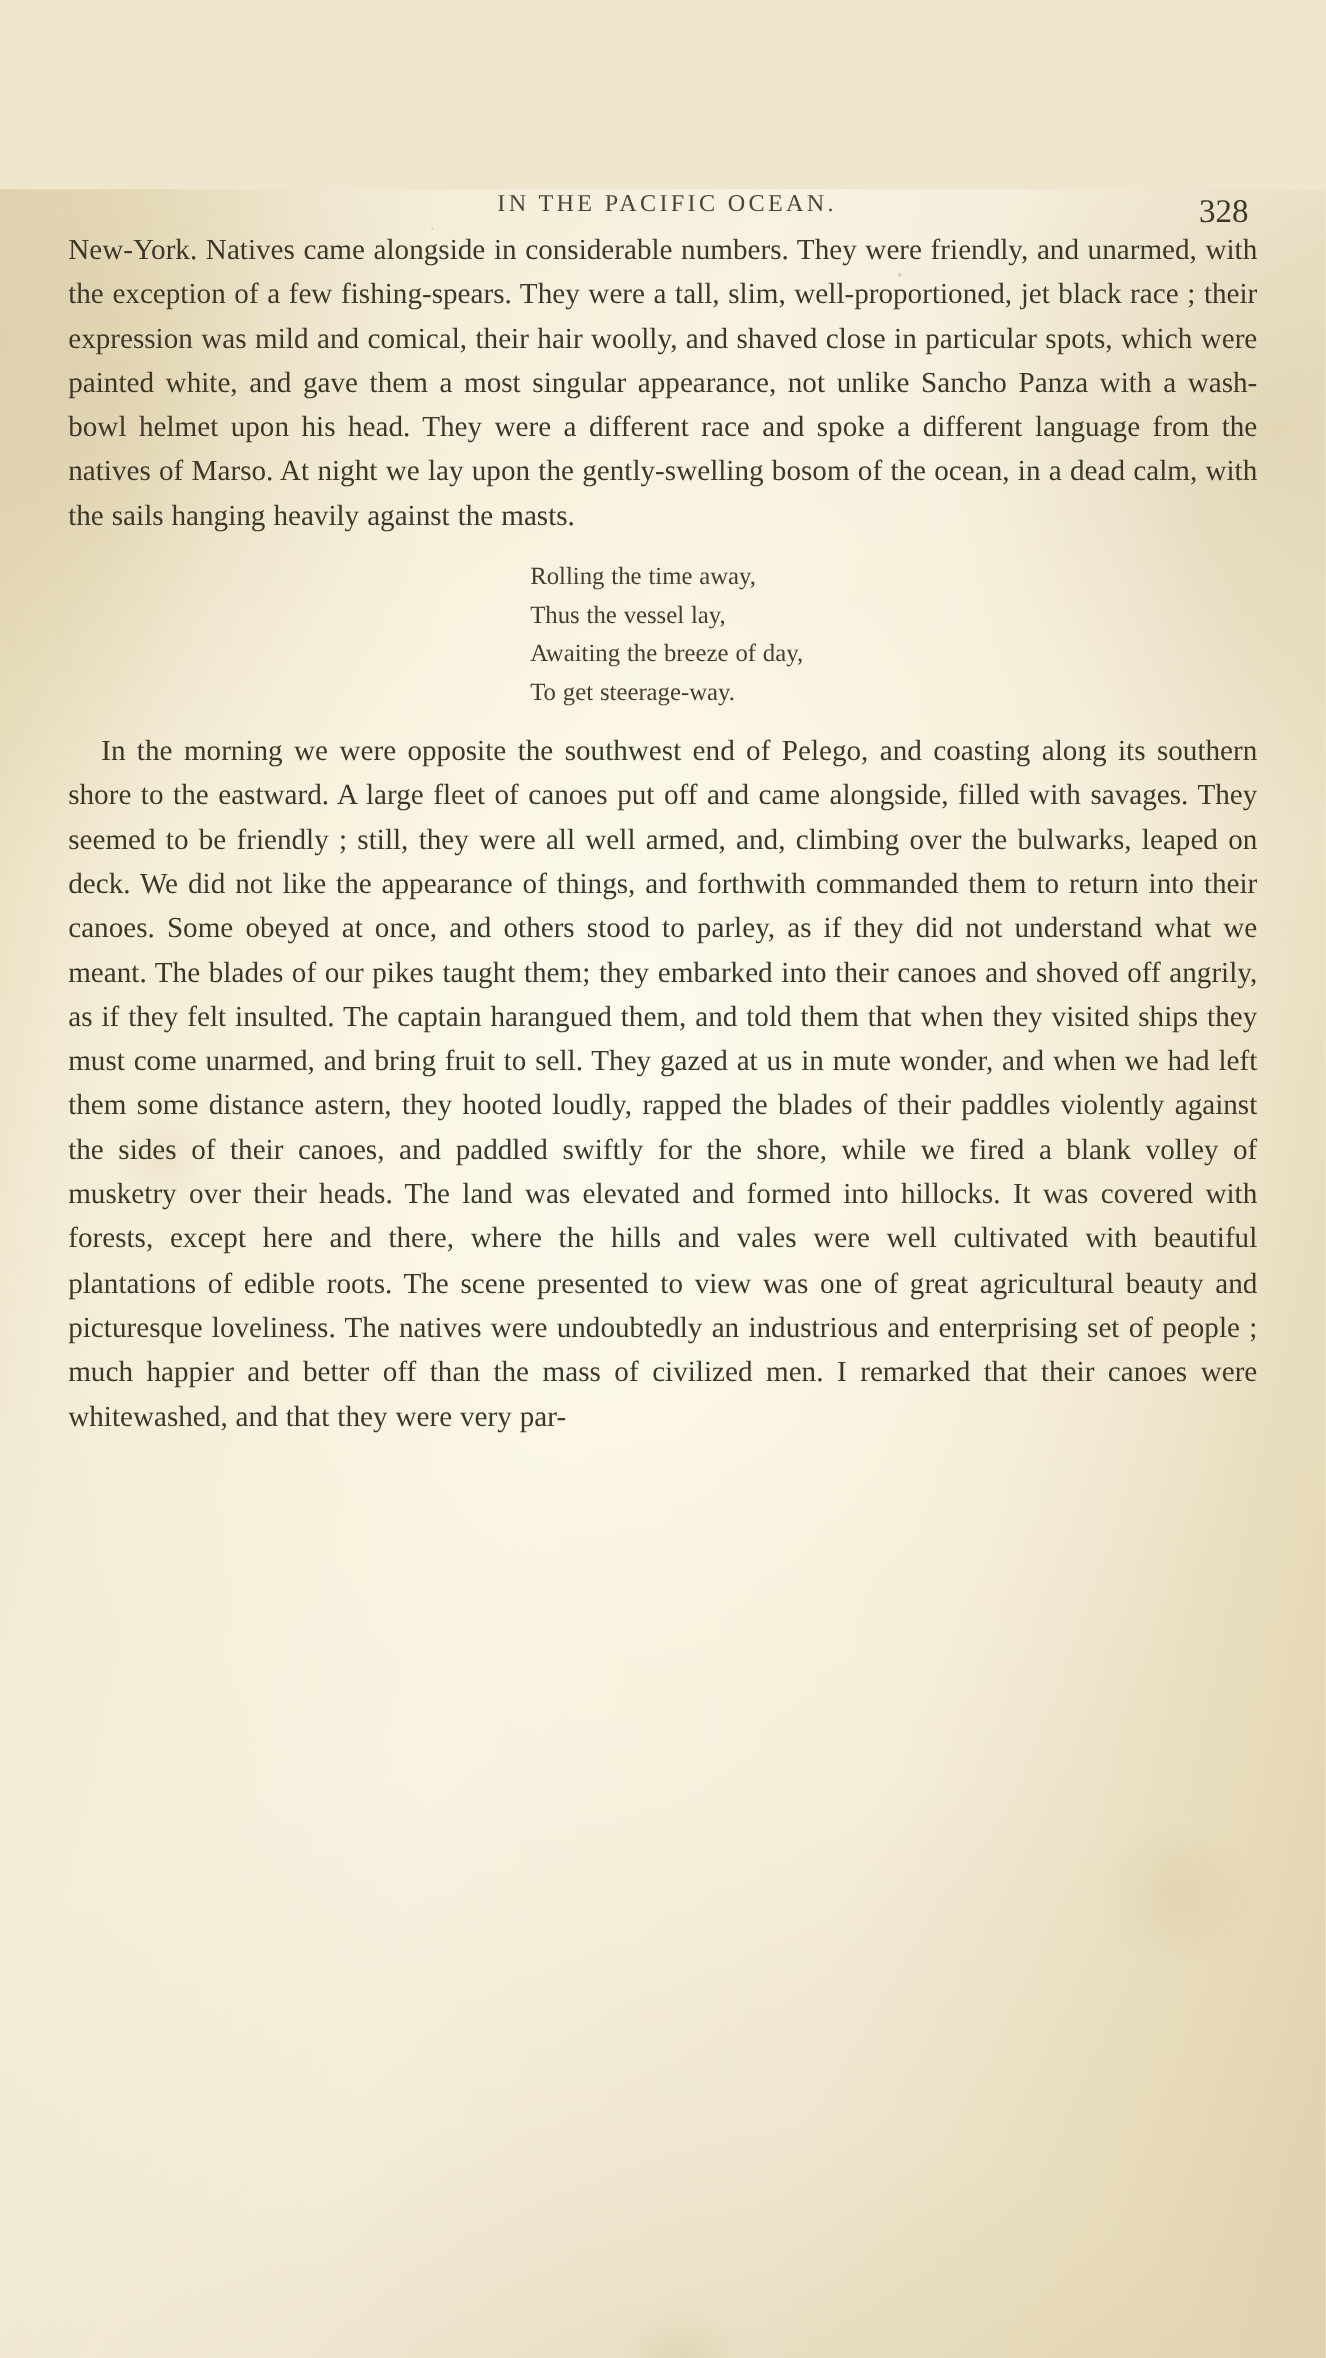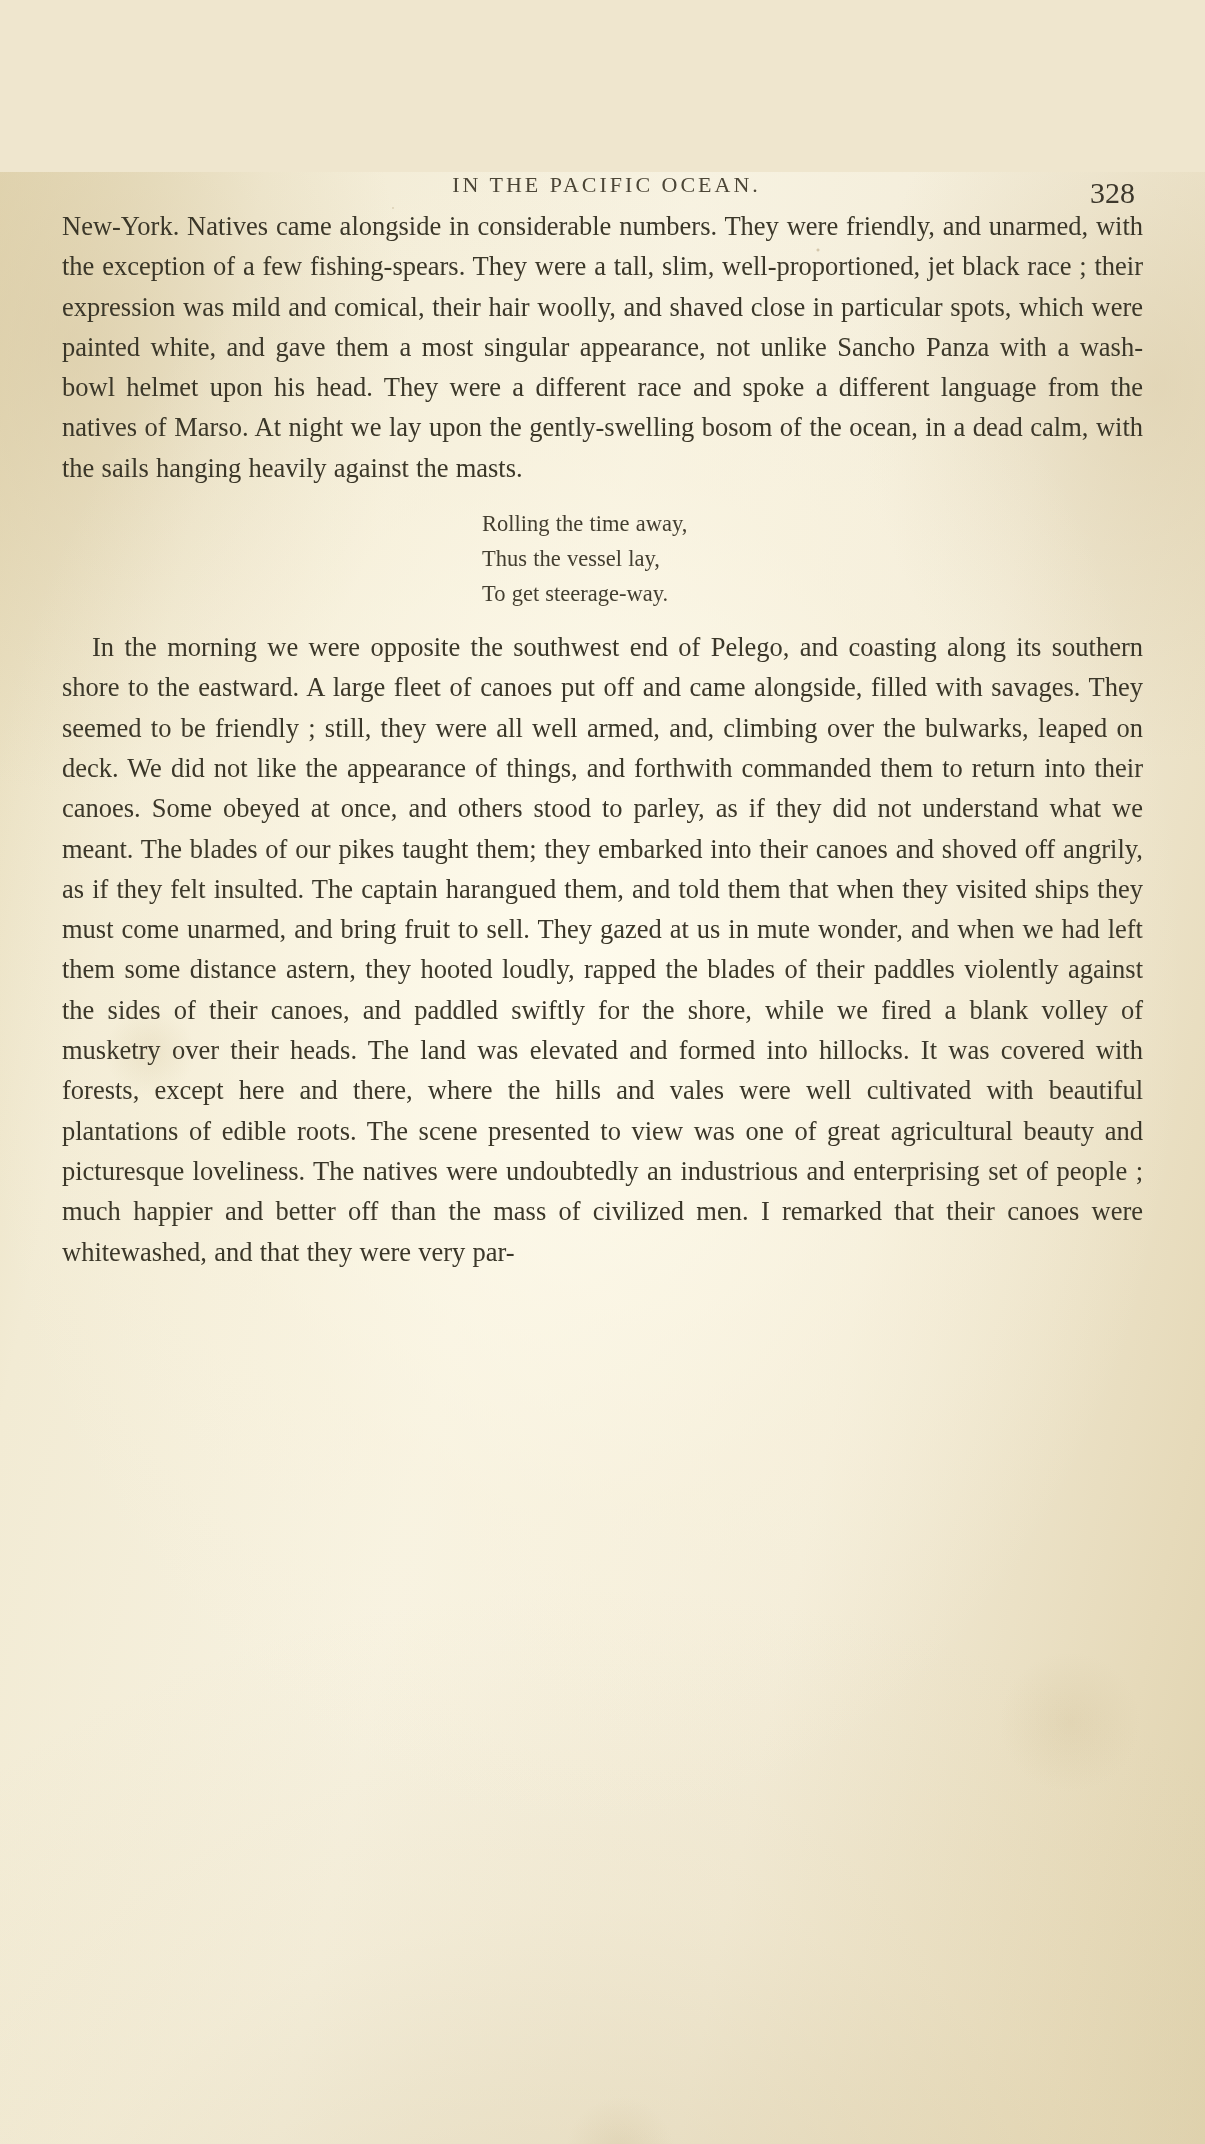--- a/index.html
+++ b/index.html
@@ -109,20 +109,21 @@
       <div class="running-head">IN THE PACIFIC OCEAN.</div>
       <div class="folio">328</div>
     </div>
 
     <div class="body-block">
       <p>New-York.  Natives came alongside in considerable numbers. They were friendly, and unarmed, with the exception of a few fishing-spears.   They were a tall, slim, well-proportioned, jet black race ; their expression was mild and comical, their hair woolly, and shaved close in particular spots, which were painted white, and gave them a most singular appearance, not unlike Sancho Panza with a wash-bowl helmet upon his head. They were a different race and spoke a different language from the natives of Marso.   At night we lay upon the gently-swelling bosom of the ocean, in a dead calm, with the sails hanging heavily against the masts.</p>
 
       <div class="verse">
         <div>Rolling the time away,</div>
         <div>Thus the vessel lay,</div>
+        <div>Awaiting the breeze of day,</div>
         <div>To get steerage-way.</div>
       </div>
 
       <p class="indent">In the morning we were opposite the southwest end of Pelego, and coasting along its southern shore to the eastward.  A large fleet of canoes put off and came alongside, filled with savages.   They seemed to be friendly ; still, they were all well armed, and, climbing over the bulwarks, leaped on deck.   We did not like the appearance of things, and forthwith commanded them to return into their canoes.   Some obeyed at once, and others stood to parley, as if they did not understand what we meant.   The blades of our pikes taught them; they embarked into their canoes and shoved off angrily, as if they felt insulted.   The captain harangued them, and told them that when they visited ships they must come unarmed, and bring fruit to sell.   They gazed at us in mute wonder, and when we had left them some distance astern, they hooted loudly, rapped the blades of their paddles violently against the sides of their canoes, and paddled swiftly for the shore, while we fired a blank volley of musketry over their heads.   The land was elevated and formed into hillocks.   It was covered with forests, except here and there, where the hills and vales were well cultivated with beautiful plantations of edible roots.   The scene presented to view was one of great agricultural beauty and picturesque loveliness.  The natives were undoubtedly an industrious and enterprising set of people ; much happier and better off than the mass of civilized men.   I remarked that their canoes were whitewashed, and that they were very par-</p>
     </div>
 
   </div>
 </div>
 
 </body></html>

